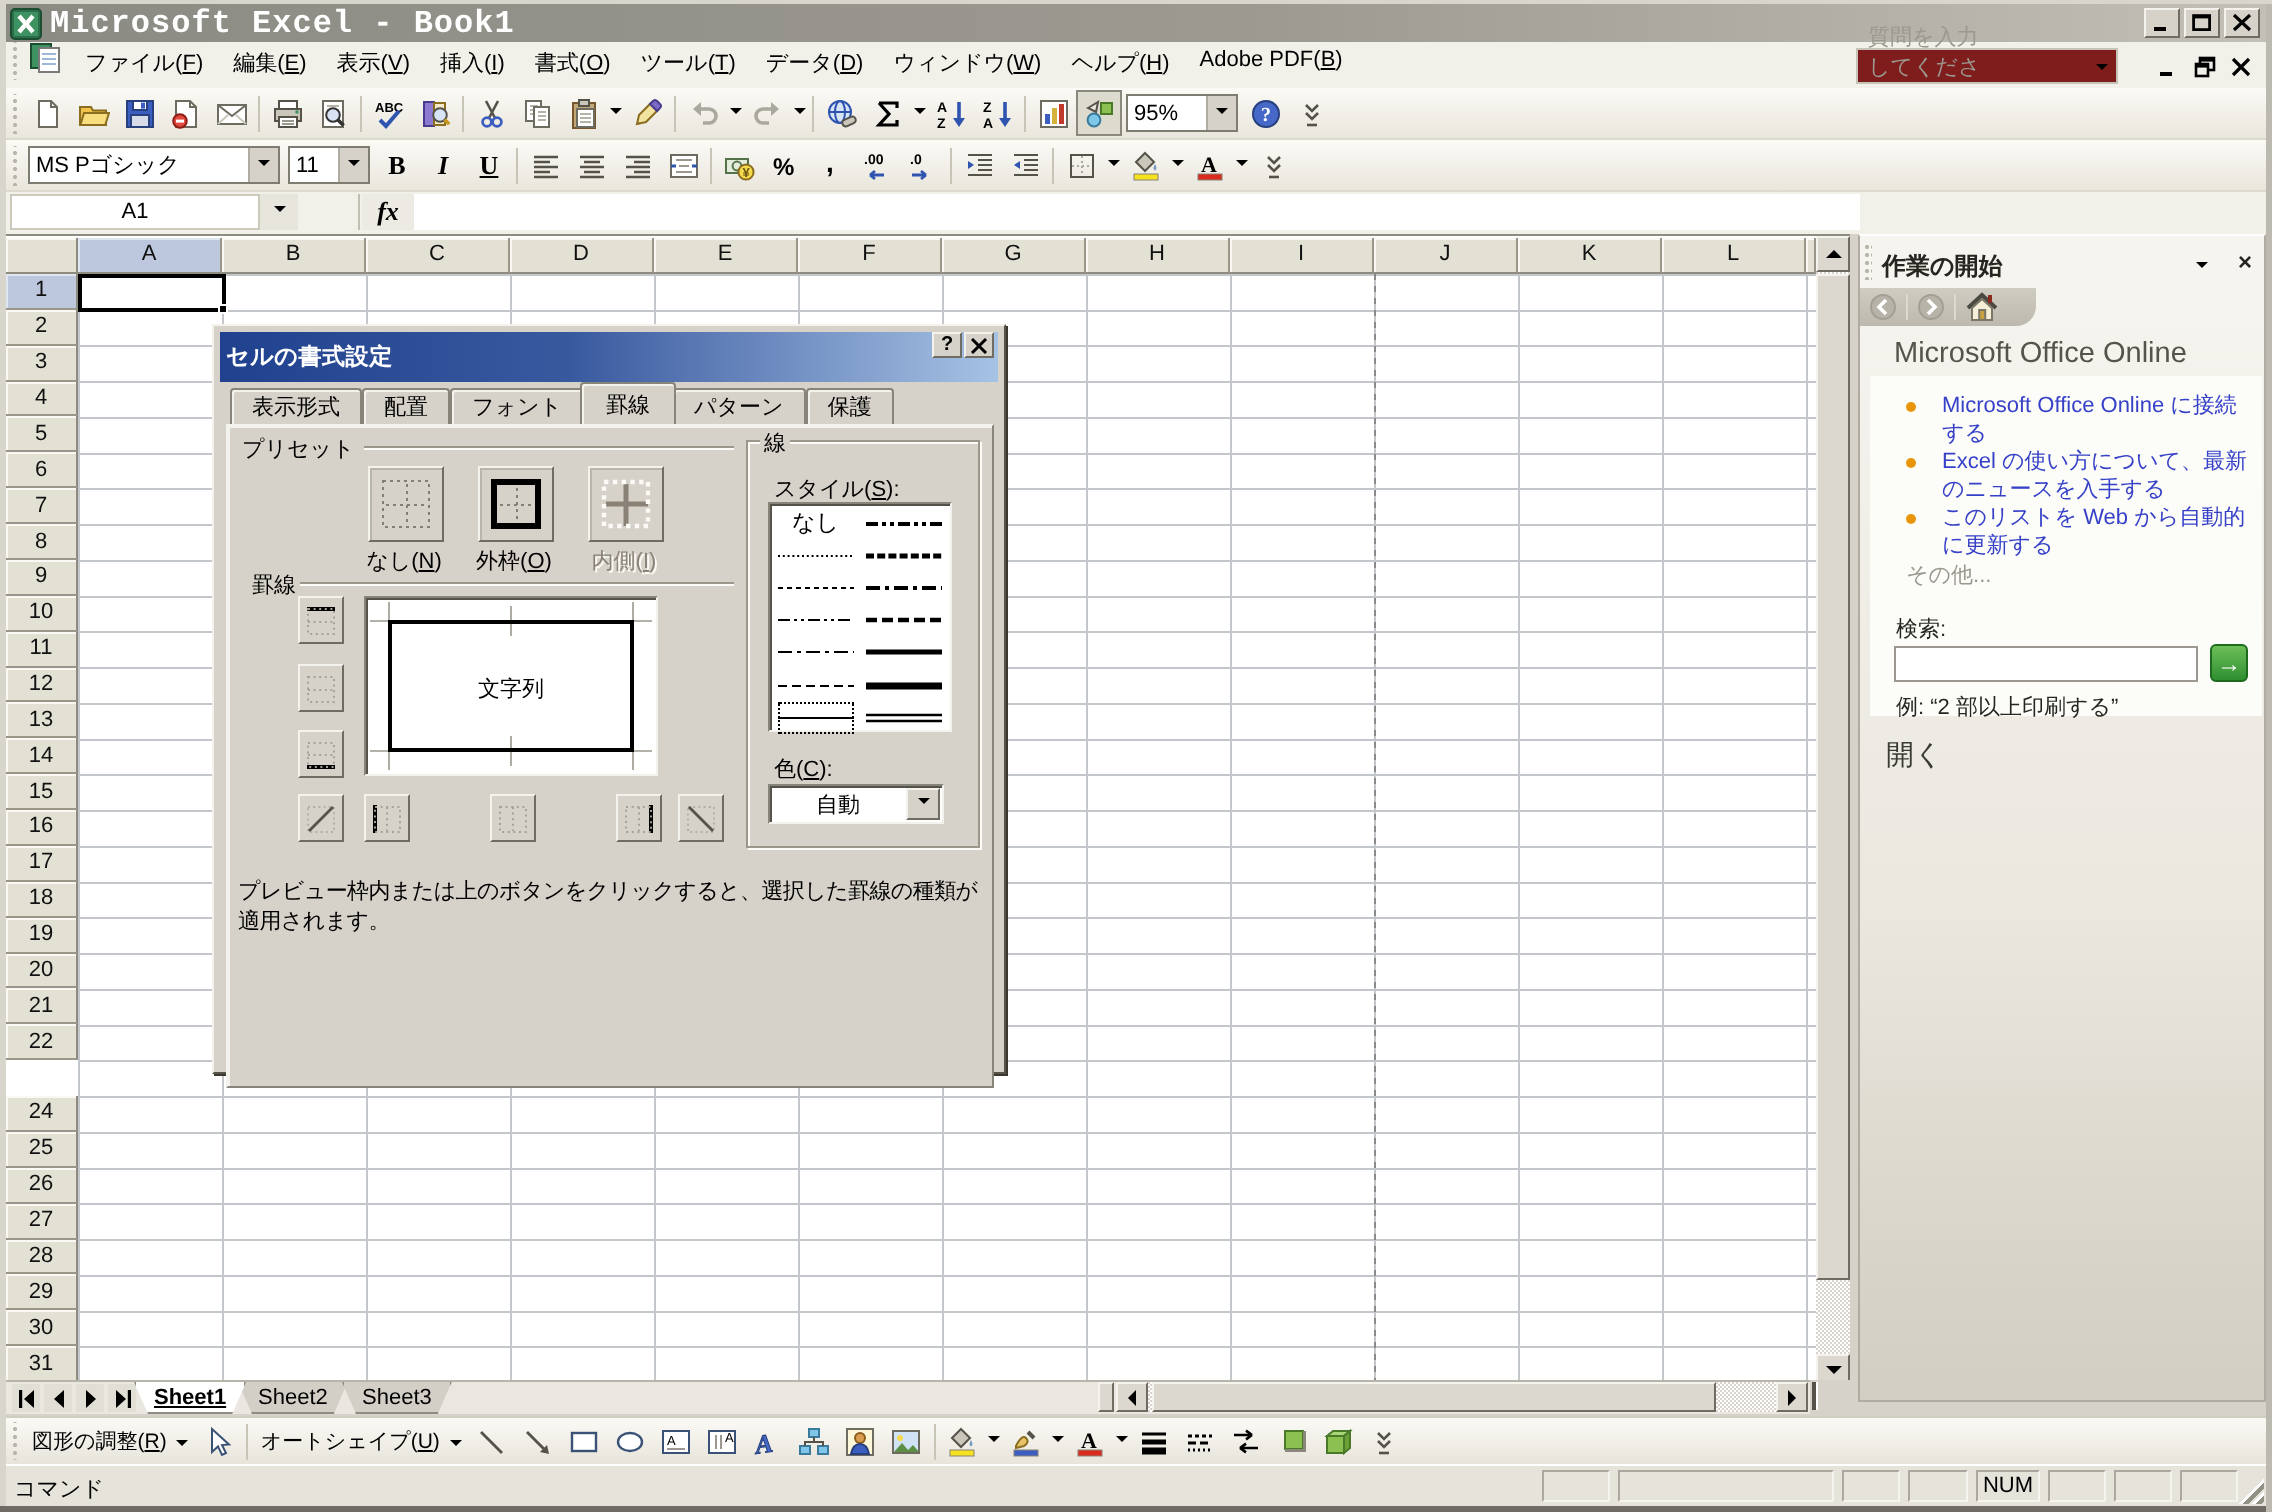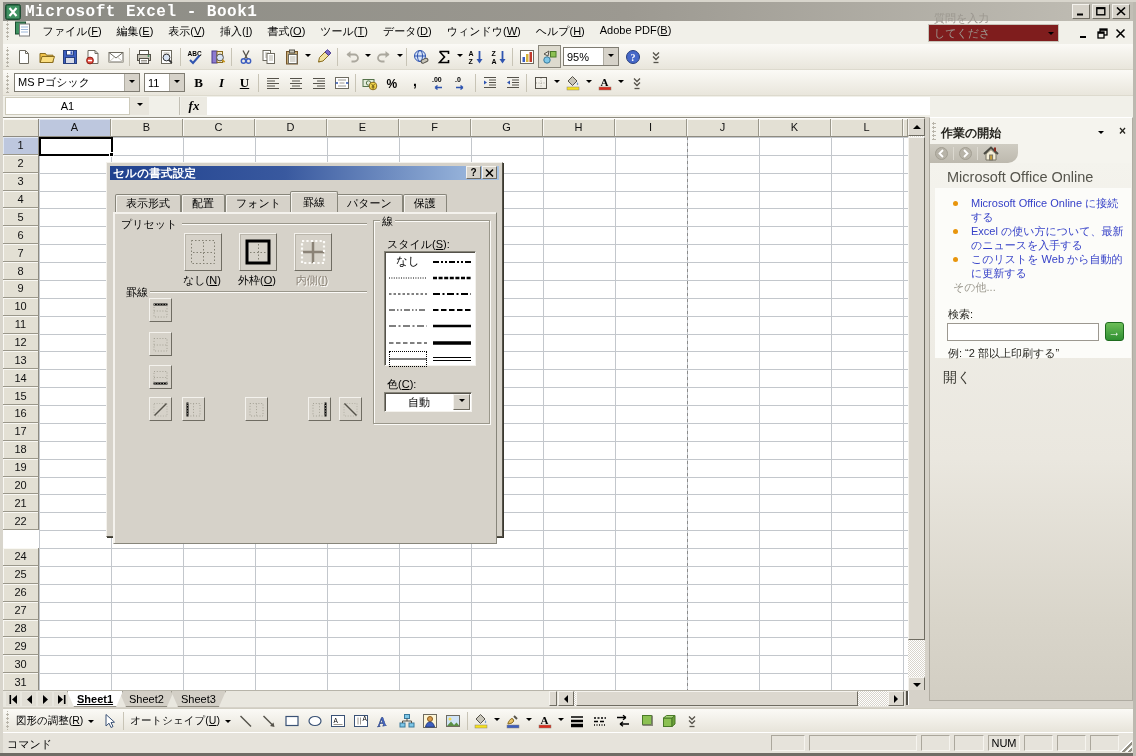--- a/index.html
+++ b/index.html
@@ -152,21 +152,21 @@
   .st-panel { position:absolute; top:2px; height:16px; border:1px solid; border-color:#ABA79C #F6F4EF #F6F4EF #ABA79C;
      text-align:center; line-height:15px; }
   #resize-grip { position:absolute; right:1px; top:6px; width:13px; height:13px;
      background-image:linear-gradient(135deg, transparent 0 50%, #fff 0 58%, #928F84 0 70%, transparent 0 75%, #fff 0 83%, #928F84 0 95%, transparent 0); }
   #status-bottom-border { left:0; top:753px; width:1136px; height:3px; background:#6F6C65; margin-left:-3px; }
 
   
   #dialog { left:106px; top:162px; width:397px; height:375px; background:#D6D2C9;
      border:1px solid; border-color:#F4F2ED #565349 #565349 #F4F2ED;
      box-shadow:1px 1px 0 #3a382f; z-index:50; }
-  #dlg-titlebar { position:absolute; left:3px; top:3px; width:389px; height:14px;
+  #dlg-titlebar { position:absolute; left:3px; top:3px; width:389px; height:25px;
      background:linear-gradient(90deg,#20418E 0%,#39599F 45%,#A6C2E4 100%);
      display:flex; align-items:center; }
   #dlg-title { color:#fff; font-weight:bold; font-size:11.5px; margin-left:3px; letter-spacing:.3px; }
   #dlg-btns { position:absolute; right:2px; top:0px; display:flex; }
   .dlg-cap { width:15px; height:13px; background:#D6D2C9; border:1px solid;
      border-color:#F4F2ED #6F6C62 #6F6C62 #F4F2ED; margin-left:1px; font-size:10px; font-weight:bold;
      display:flex; align-items:center; justify-content:center; }
   #dlg-tabs { position:absolute; left:8px; top:28px; height:21px; display:flex; align-items:flex-end; }
   .dlg-tab { height:18px; padding:0 10px; background:#D6D2C9; border:1px solid #87857A; border-bottom:none;
      border-top-left-radius:2px; border-top-right-radius:2px; box-shadow:inset 1px 1px 0 #F4F2ED;
@@ -1021,20 +1021,38 @@
       <div class="edge-btn" style="left:35px; top:152px;">
           <svg width="15" height="15" viewBox="0 0 15 15">
             <line x1="0.5" y1="13.5" x2="14.5" y2="13.5" stroke="#000" stroke-width="2"></line>
             <g stroke="#A5A296" stroke-dasharray="1 1.8">
               <rect x="1" y="1.5" width="13" height="12" fill="none"></rect>
               <line x1="1" y1="7.5" x2="14" y2="7.5"></line>
             </g>
           </svg>
         </div>
 
+      <div id="preview-box">
+        <svg width="145" height="88" viewBox="0 0 145 88">
+          <g stroke="#9A978B" stroke-width="0.8">
+            <line x1="11.5" y1="2" x2="11.5" y2="20"></line>
+              <line x1="11.5" y1="68" x2="11.5" y2="86"></line>
+            <line x1="133.5" y1="2" x2="133.5" y2="20"></line>
+              <line x1="133.5" y1="68" x2="133.5" y2="86"></line>
+            <line x1="2" y1="11.5" x2="21" y2="11.5"></line>
+              <line x1="124" y1="11.5" x2="143" y2="11.5"></line>
+            <line x1="2" y1="76.5" x2="21" y2="76.5"></line>
+              <line x1="124" y1="76.5" x2="143" y2="76.5"></line>
+            <line x1="72.5" y1="4" x2="72.5" y2="19"></line>
+              <line x1="72.5" y1="69" x2="72.5" y2="84"></line>
+          </g>
+          <rect x="12" y="12" width="121" height="64" fill="none" stroke="#000" stroke-width="2"></rect>
+        </svg>
+        <div id="preview-label">文字列</div>
+      </div>
 
       <div class="edge-btn" style="left:35px; top:184px;">
           <svg width="15" height="15" viewBox="0 0 15 15">
             <g stroke="#B3B0A5" stroke-dasharray="1 1.6">
               <rect x="1" y="1.5" width="13" height="12.5" fill="none"></rect>
             </g>
             <line x1="1.5" y1="13.5" x2="13.5" y2="1.5" stroke="#55524A" stroke-width="1.4"></line>
           </svg>
         </div>
       <div class="edge-btn" style="left:68px; top:184px;">
@@ -1119,18 +1137,19 @@
           </div>
         <div class="dlg-label" id="color-label" style="background:transparent;">色(<u>C</u>):</div>
         <div id="color-combo">
           <span class="cval">自動</span>
           <span class="cbtn">
               <span class="dn-arrow" style="margin:0"></span>
             </span>
         </div>
       </div>
 
+      <div id="dlg-desc">プレビュー枠内または上のボタンをクリックすると、選択した罫線の種類が適用されます。</div>
     </div>
     <div class="dlg-btn" id="btn-ok">OK</div>
     <div class="dlg-btn" id="btn-cancel">キャンセル</div>
   </div>
 
 </div>
 
 </body></html>

